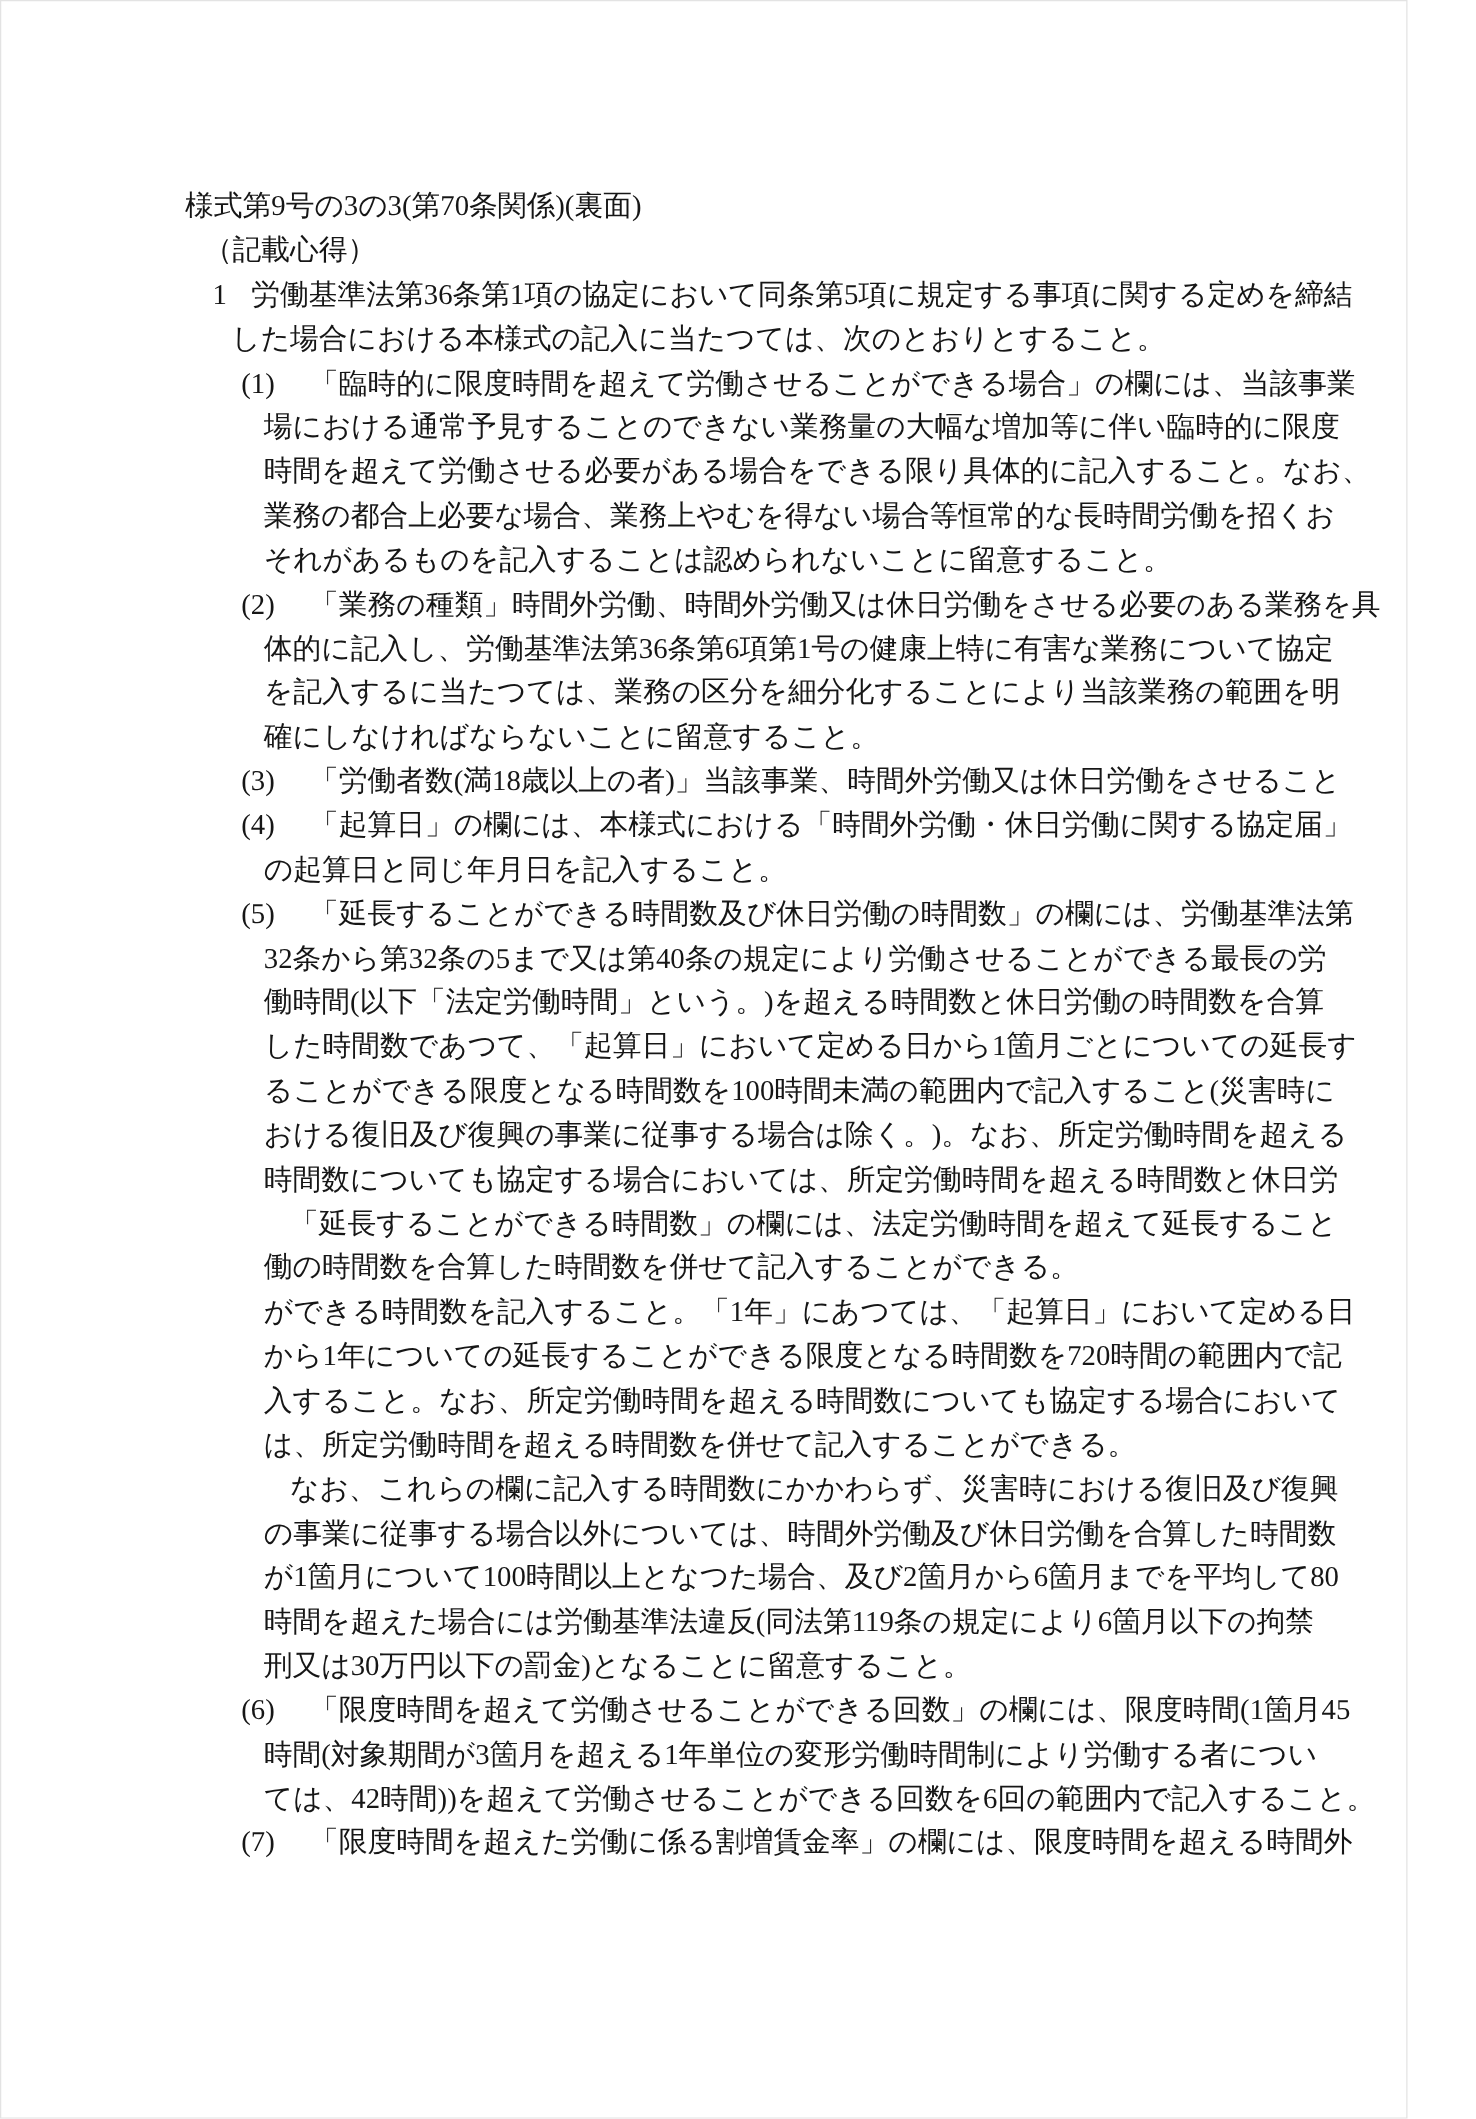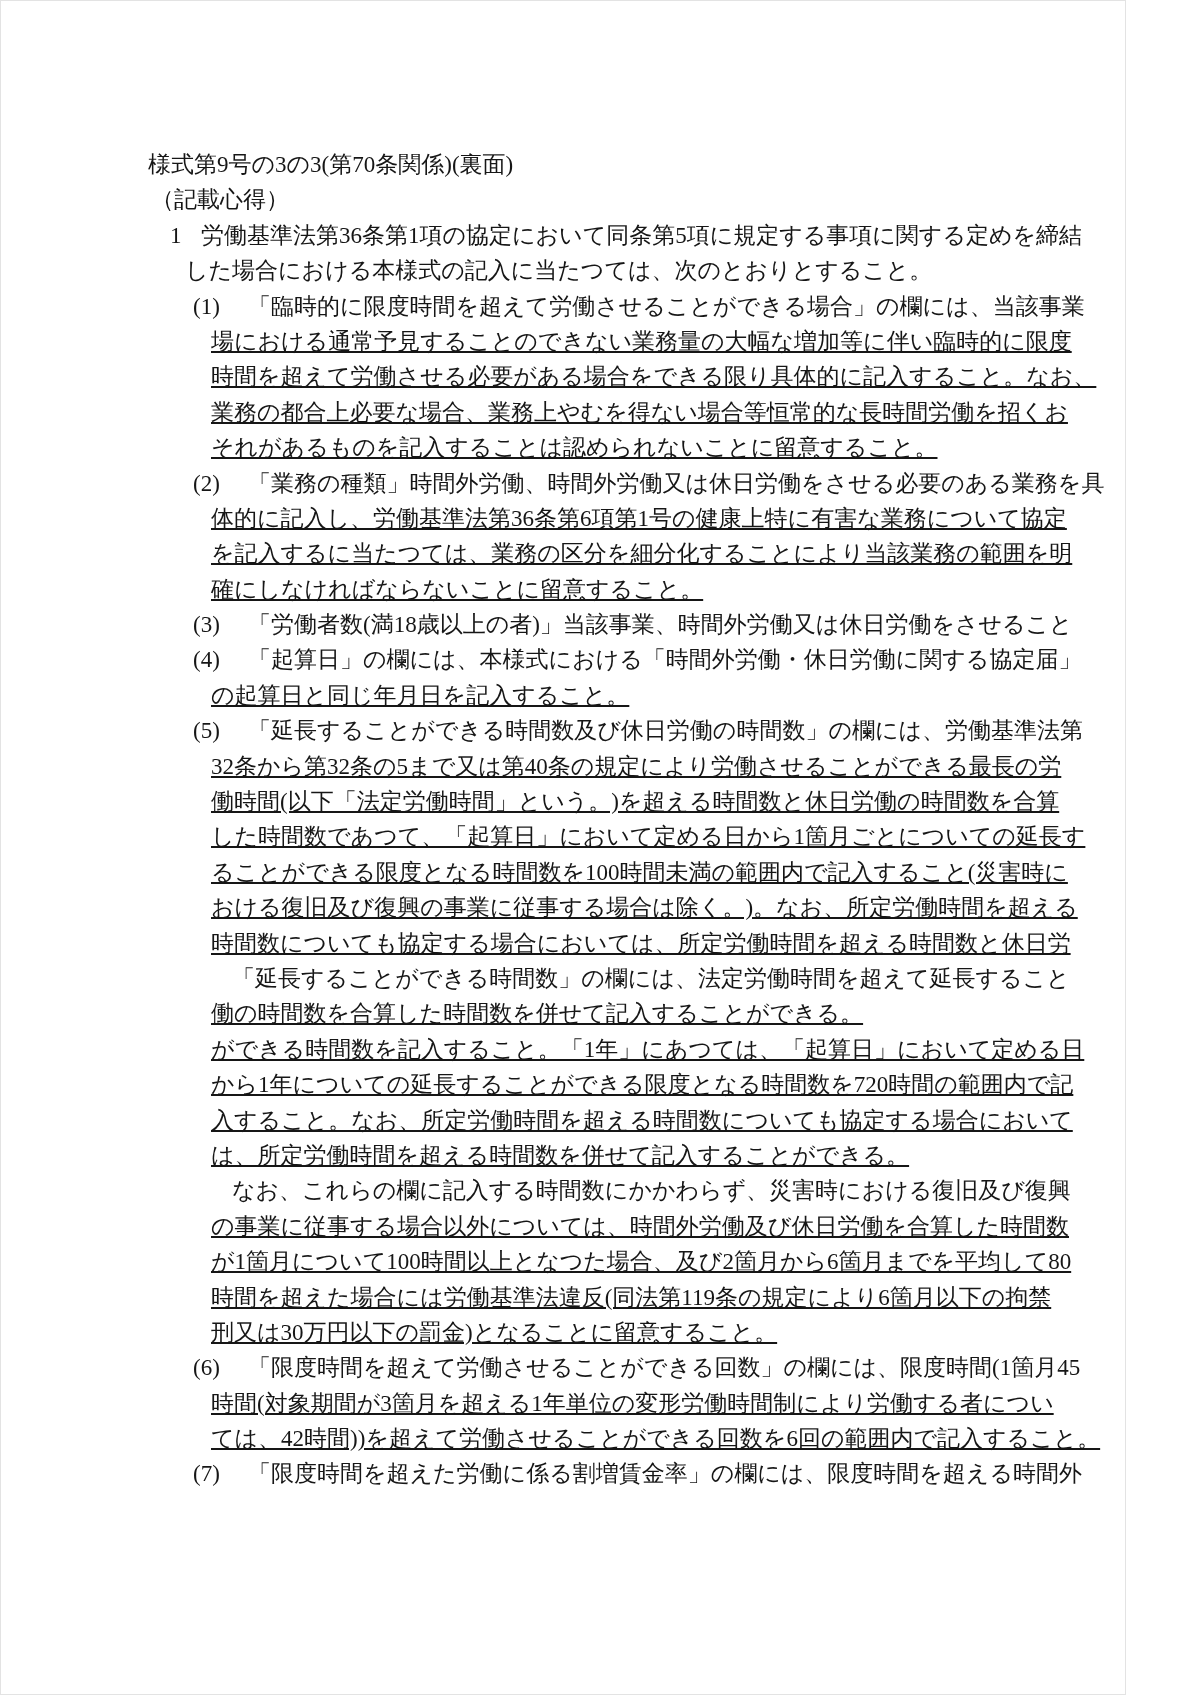--- a/index.html
+++ b/index.html
@@ -32,27 +32,27 @@
   .line {
     font-size: 23px;
     line-height: 35.4px;
     height: 35.4px;
     color: var(--text);
     white-space: nowrap;
     letter-spacing: 0;
   }
   
   .line.header    { padding-left: 148px; }
-  .line.subheader { padding-left: 151px; }
+  .line.subheader { padding-left: 151px; margin-left: 12px; }
   .line.item1     { padding-left: 170px; display: flex; }
   .line.item1 .marker { flex: 0 0 31px; }
   .line.cont1     { padding-left: 185px; }
   .line.item      { padding-left: 193px; display: flex; }
   .line.item .marker  { flex: 0 0 55px; }
-  .line.cont      { padding-left: 211px; text-decoration: underline; }
+  .line.cont      { padding-left: 211px; }
   .line.para      { padding-left: 232px; }
   .marker, .ltext { display: inline-block; }
 </style>
 </head>
 <body>
 
 <div class="page">
   <div class="textblock">
       <div class="line header">様式第9号の3の3(第70条関係)(裏面)</div>
       <div class="line subheader">（記載心得）</div>

